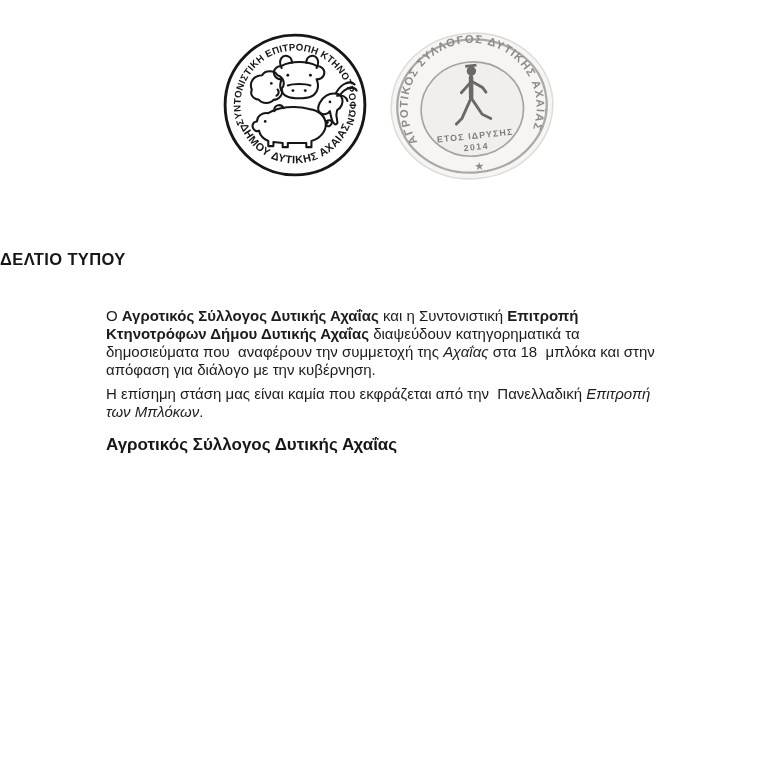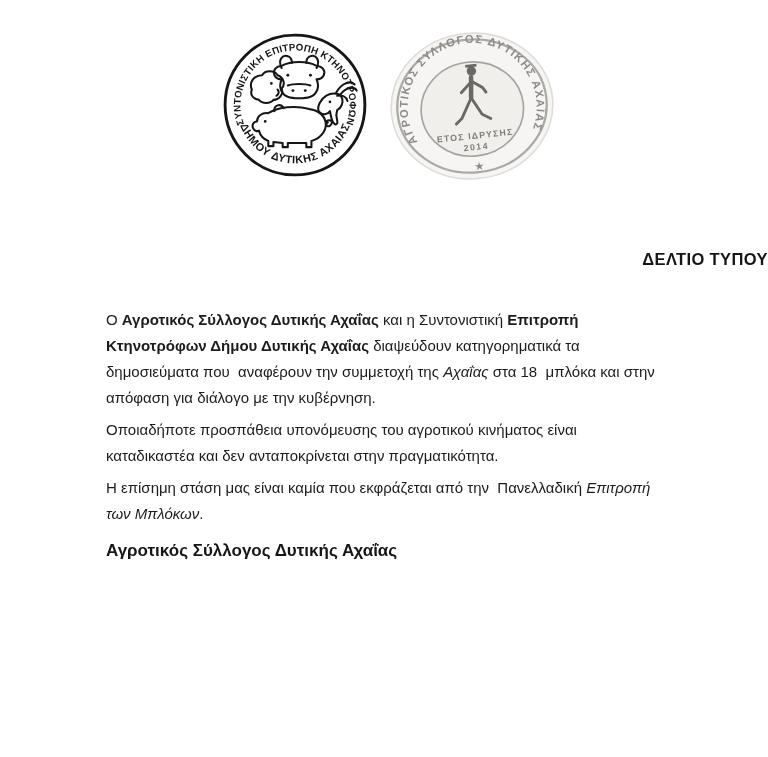--- a/index.html
+++ b/index.html
@@ -10,35 +10,35 @@
     color: #1a1a1a;
     position: relative;
     overflow: hidden;
   }
   .seal { position: absolute; }
   .seal-left  { left: 221px; top: 30px; width: 148px; height: 150px; }
   .seal-right { left: 388px; top: 28px; width: 168px; height: 156px; }
   .doc-title {
     position: absolute;
     top: 250px; left: 0; width: 768px;
-    text-align: right;
+    text-align: left;
     font-size: 16.5px;
     font-weight: bold;
     letter-spacing: 0.4px;
     color: #161616;
   }
   .content {
     position: absolute;
     left: 106px; top: 307px;
     width: 562px;
   }
   .para {
     margin: 0 0 6px 0;
     font-size: 15px;
-    line-height: 26px;
+    line-height: 18px;
     white-space: pre-wrap;
     color: #1c1c1c;
   }
   .para .b { font-weight: bold; }
   .para .i { font-style: italic; }
   .signature {
     margin: 9px 0 0 0;
     font-size: 17px;
     font-weight: bold;
     line-height: 30px;
@@ -127,19 +127,18 @@
     <text x="83" y="138" text-anchor="middle" font-size="11" fill="#8d8b88">★</text>
   </g>
 </svg>
 
 <div class="doc-title">ΔΕΛΤΙΟ ΤΥΠΟΥ</div>
 
 <div class="content">
   <p class="para"><span>Ο </span><span class="b">Αγροτικός Σύλλογος Δυτικής Αχαΐας</span><span> και η Συντονιστική </span><span class="b">Επιτροπή Κτηνοτρόφων Δήμου Δυτικής Αχαΐας</span><span> διαψεύδουν κατηγορηματικά τα δημοσιεύματα που  αναφέρουν την συμμετοχή της </span><span class="i">Αχαΐας</span><span> στα 18  μπλόκα και στην απόφαση για διάλογο με την κυβέρνηση.</span></p>
 
 
-  <p class="para">Οποιαδήποτε προσπάθεια υπονόμευσης του αγροτικού κινήματος είναι καταδικαστέα και δεν ανταποκρίνεται στην πραγματικότητα.</p>
 
   <p class="para"><span>Η επίσημη στάση μας είναι καμία που εκφράζεται από την  Πανελλαδική </span><span class="i">Επιτροπή  των Μπλόκων</span><span>.</span></p>
 
   <div class="signature">Αγροτικός Σύλλογος Δυτικής Αχαΐας</div>
 
 </div>
 
 </body></html>

